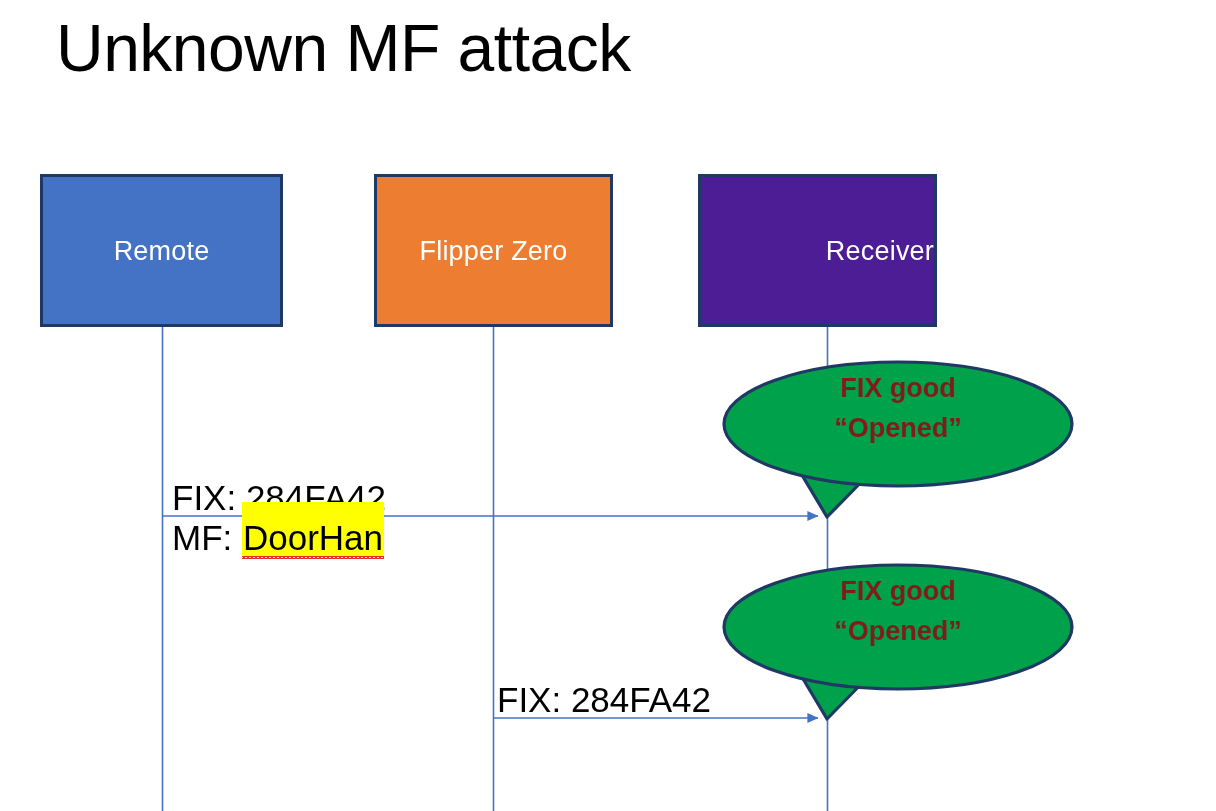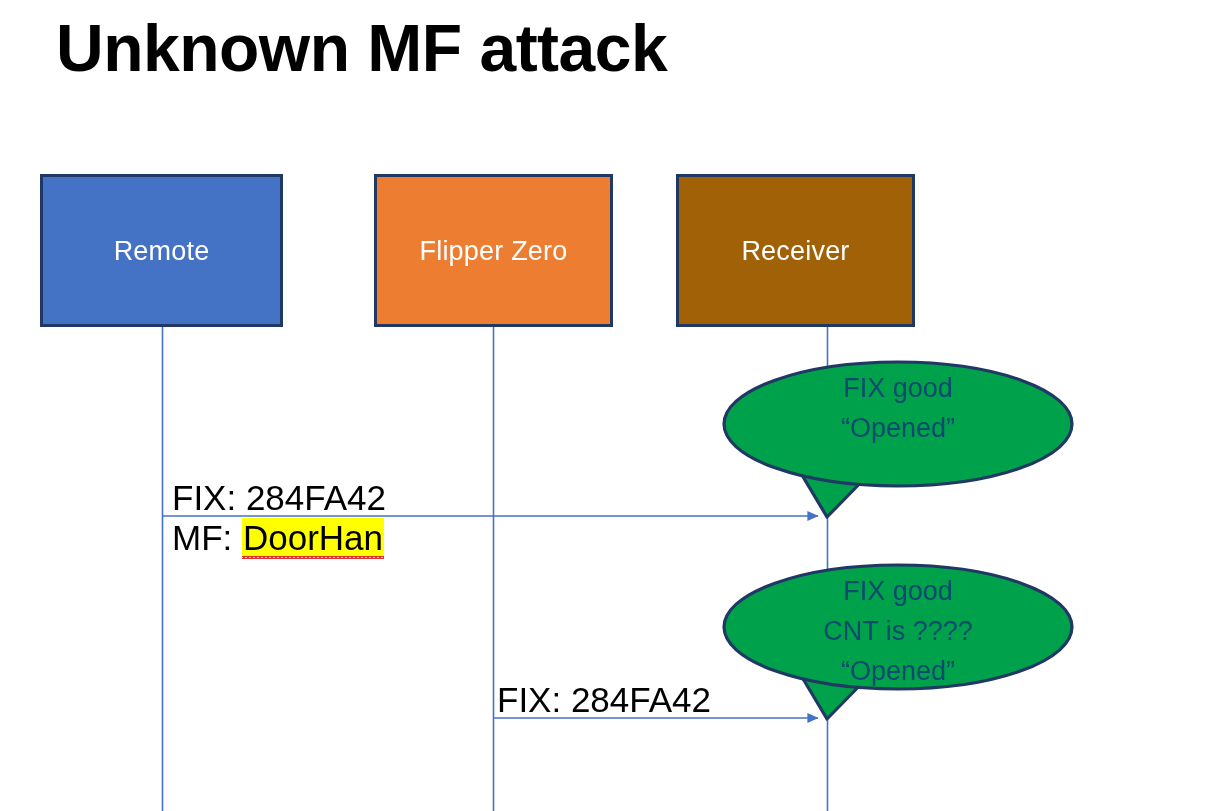--- a/index.html
+++ b/index.html
@@ -19,21 +19,21 @@
     overflow: hidden;
   }
 
   
   #slide-title {
     position: absolute;
     left: 56px;
     top: 8px;
     font-size: 66px;
     line-height: 80px;
-    font-weight: 700;
+    font-weight: 400;
     letter-spacing: -0.5px;
     color: #000000;
     white-space: nowrap;
     font-stretch: condensed;
   }
 
   
   #canvas {
     position: absolute;
     left: 0;
@@ -63,42 +63,43 @@
   .msg-block {
     position: absolute;
     color: #000000;
     font-size: 35px;
     line-height: 40px;
     white-space: nowrap;
   }
   .msg-line { display: block; }
   .hl {
     background: #FFFF00;
-    padding: 0 1px;
+    padding: 16px 1px;
   }
   .squiggle {
     
     background-image: repeating-linear-gradient(
         125deg, #E03030 0 1px, transparent 1px 2px),
       repeating-linear-gradient(
         55deg, #E03030 0 1px, transparent 1px 2px);
     background-size: 4px 3px;
     background-repeat: repeat-x;
     background-position: 0 100%;
     padding-bottom: 2px;
   }
 
   
   .bubble-text {
     position: absolute;
-    color: #0c4a6e;
+    color: #7f1d1d;
     font-size: 27px;
     line-height: 40px;
     text-align: center;
     white-space: nowrap;
+    font-weight: bold;
   }
   .bubble-line { display: block; }
 </style>
 </head>
 <body>
 
 <div id="slide">
 
   <div id="slide-title">Unknown MF attack</div>
 
@@ -132,37 +133,36 @@
   </svg>
 
   <div class="actor-box" style="left:374px; top:174px; width:239px; height:153px; background:#ED7D31;">
     <span class="actor-label">Flipper Zero</span>
   </div>
 
   <div class="actor-box" style="left:40px; top:174px; width:243px; height:153px; background:#4472C4;">
     <span class="actor-label">Remote</span>
   </div>
 
-  <div class="actor-box" style="left:676px; top:174px; width:239px; height:153px; background:#a16207;">
+  <div class="actor-box" style="left:698px; top:174px; width:239px; height:153px; background:#4c1d95;justify-content:flex-end;">
     <span class="actor-label">Receiver</span>
   </div>
 
   <div class="msg-block" style="left:172px; top:478px;">
     <span class="msg-line">FIX: 284FA42</span>
     <span class="msg-line"><span>MF: </span><span class="hl squiggle">DoorHan</span></span>
   </div>
 
   <div class="msg-block" style="left:497px; top:680px;">
     <span class="msg-line">FIX: 284FA42</span>
   </div>
 
   <div class="bubble-text" style="left:724px; top:368px; width:348px;">
     <span class="bubble-line">FIX good</span>
     <span class="bubble-line">“Opened”</span>
   </div>
 
   <div class="bubble-text" style="left:724px; top:571px; width:348px;">
     <span class="bubble-line">FIX good</span>
-    <span class="bubble-line">CNT is ????</span>
     <span class="bubble-line">“Opened”</span>
   </div>
 
 </div>
 
 </body></html>

